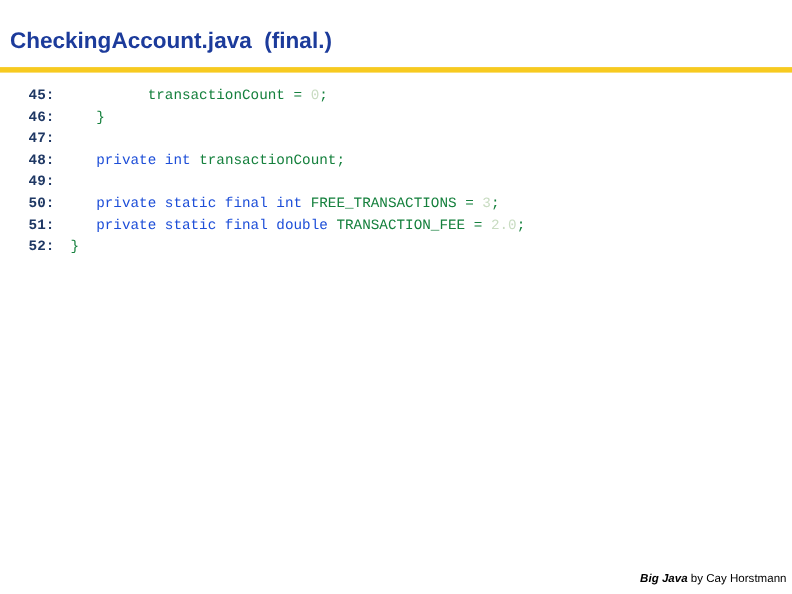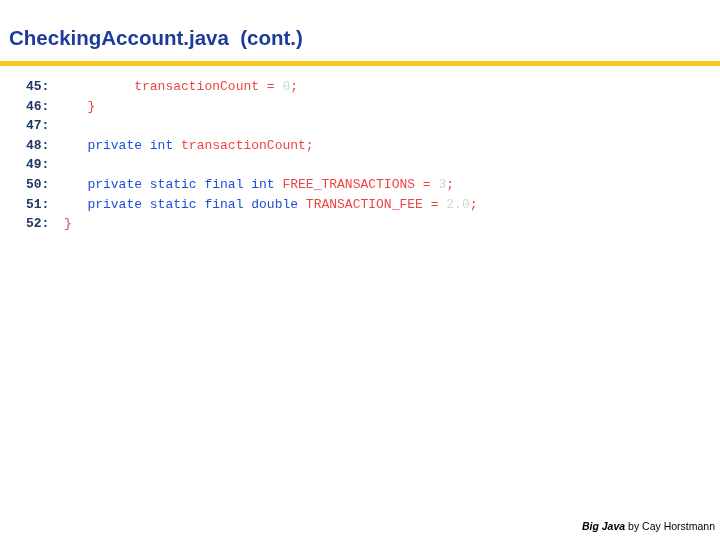--- a/index.html
+++ b/index.html
@@ -63,21 +63,21 @@
     font-family: "Liberation Mono", "DejaVu Sans Mono", monospace;
     white-space: pre;
   }
   .kw {
     color: #1d4ed8;
   }
   .num {
     color: #c9dcc2;
   }
   .plain {
-    color: #ef4444;
+    color: #15803d;
   }
 
   
   #footer {
     position: absolute;
     right: 5px;
     bottom: 7px;
     text-align: center;
     font-family: "Liberation Sans", sans-serif;
     font-size: 10.5px;
@@ -91,21 +91,21 @@
     font-style: italic;
     font-weight: bold;
   }
   #footer-line-2 {
     white-space: pre;
   }
 </style>
 </head>
 <body>
 
-<div id="slide-title">CheckingAccount.java  (cont.)</div>
+<div id="slide-title">CheckingAccount.java  (final.)</div>
 
 <div id="title-rule"></div>
 
 <div id="code-block"><div class="code-line"><span class="ln">45:</span><span class="code-text"><span class="plain">         transaction</span><span class="plain">Count = </span><span class="num">0</span><span class="plain">;</span></span></div><div class="code-line"><span class="ln">46:</span><span class="code-text"><span class="plain">   }</span></span></div><div class="code-line"><span class="ln">47:</span><span class="code-text"></span></div><div class="code-line"><span class="ln">48:</span><span class="code-text"><span class="plain">   </span><span class="kw">private int</span><span class="plain"> transactionCount;</span></span></div><div class="code-line"><span class="ln">49:</span><span class="code-text"></span></div><div class="code-line"><span class="ln">50:</span><span class="code-text"><span class="plain">   </span><span class="kw">private static final int</span><span class="plain"> FREE_TRANSACTIONS = </span><span class="num">3</span><span class="plain">;</span></span></div><div class="code-line"><span class="ln">51:</span><span class="code-text"><span class="plain">   </span><span class="kw">private static final double</span><span class="plain"> TRANSACTION_FEE = </span><span class="num">2.0</span><span class="plain">;</span></span></div><div class="code-line"><span class="ln">52:</span><span class="code-text"><span class="plain">}</span></span></div></div>
 
 <div id="footer">
   <div id="footer-line-1"><span id="footer-book">Big Java</span><span id="footer-byline"> by Cay Horstmann</span></div>
 </div>
 
 </body></html>

